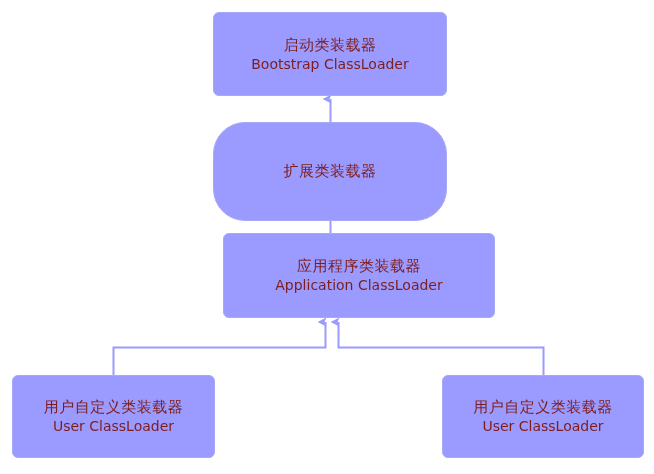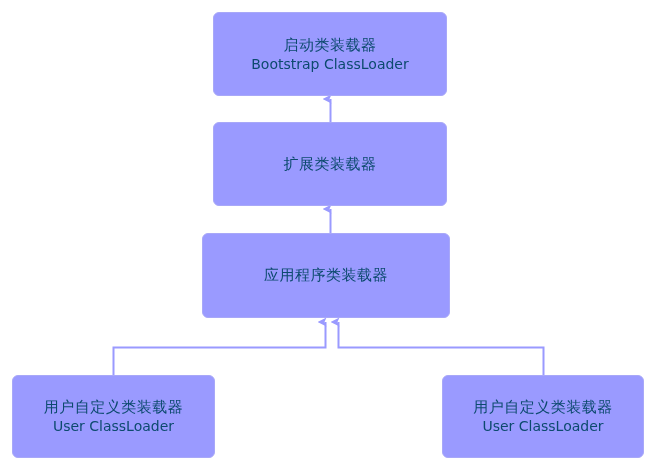--- a/index.html
+++ b/index.html
@@ -29,38 +29,38 @@
   .node-box {
     position: absolute;
     box-sizing: border-box;
     background: #9a9aff;
     border: 1px solid #a8a8f8;
     border-radius: 6px;
     display: flex;
     flex-direction: column;
     align-items: center;
     justify-content: center;
-    color: #0c4a6e;
+    color: #7f1d1d;
     text-align: center;
     line-height: 1.34;
     z-index: 2;
   }
   .node-label-cn {
     font-size: 15px;
     letter-spacing: 0.5px;
     white-space: nowrap;
   }
   .node-label-en {
     font-size: 14px;
     white-space: nowrap;
   }
   
   #node-bootstrap   { left: 213px; top: 12px;  width: 234px; height: 84px; }
-  #node-extension   { left: 213px; top: 122px; width: 234px; height: 84px; }
-  #node-application { left: 202px; top: 233px; width: 248px; height: 85px; }
+  #node-extension   { left: 213px; top: 122px; width: 234px; height: 99px; border-radius: 32px; }
+  #node-application { left: 223px; top: 233px; width: 272px; height: 85px; }
   #node-user-left   { left: 12px;  top: 375px; width: 203px; height: 83px; }
   #node-user-right  { left: 442px; top: 375px; width: 202px; height: 83px; }
 </style>
 </head>
 <body>
 
 <div id="diagram-canvas">
 
   <svg id="connector-layer" viewBox="0 0 654 474" width="654" height="474" xmlns="http://www.w3.org/2000/svg">
     <defs>
@@ -90,20 +90,21 @@
     <span class="node-label-cn">启动类装载器</span>
     <span class="node-label-en">Bootstrap ClassLoader</span>
   </div>
 
   <div class="node-box" id="node-extension">
     <span class="node-label-cn">扩展类装载器</span>
   </div>
 
   <div class="node-box" id="node-application">
     <span class="node-label-cn">应用程序类装载器</span>
+    <span class="node-label-en">Application ClassLoader</span>
   </div>
 
   <div class="node-box" id="node-user-left">
     <span class="node-label-cn">用户自定义类装载器</span>
     <span class="node-label-en">User ClassLoader</span>
   </div>
 
   <div class="node-box" id="node-user-right">
     <span class="node-label-cn">用户自定义类装载器</span>
     <span class="node-label-en">User ClassLoader</span>

